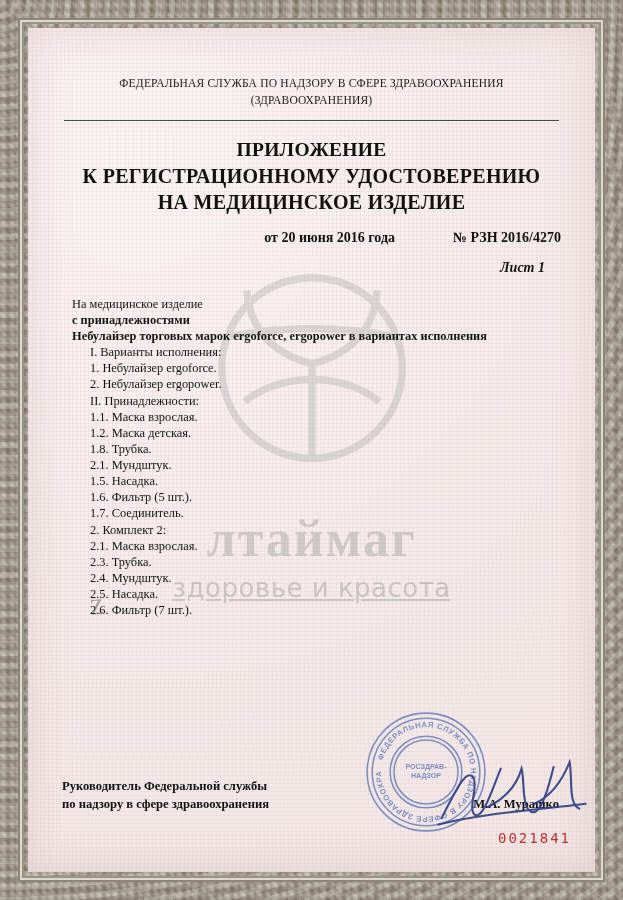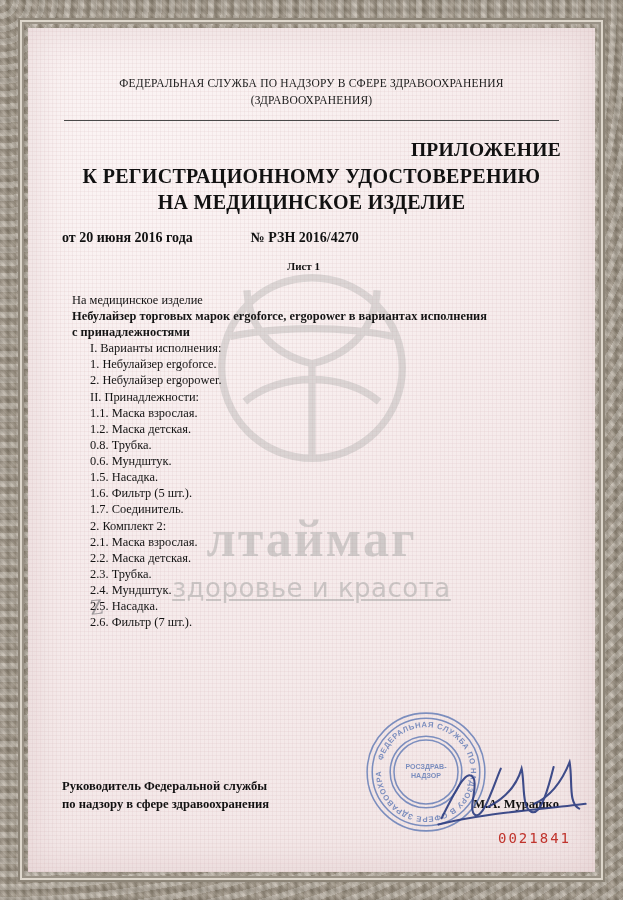--- a/index.html
+++ b/index.html
@@ -133,37 +133,38 @@
   }
   .title {
     margin-top: 16px;
     text-align: center;
     font-weight: bold;
     font-size: 20px;
     line-height: 1.32;
     color: #111;
     letter-spacing: .3px;
   }
-  .title .l1 { font-size: 19.5px; text-align: right; }
+  .title .l1 { font-size: 19.5px; }
   .dateline {
     margin-top: 14px;
     display: flex;
-    justify-content: flex-start;
+    justify-content: flex-end;
     gap: 58px;
     font-weight: bold;
     font-size: 14px;
     color: #111;
   }
   .sheet {
     margin-top: 14px;
-    text-align: center;
+    text-align: right;
     padding-right: 16px;
     font-weight: bold;
-    font-size: 11px;
+    font-size: 14px;
     color: #111;
+    font-style: italic;
   }
 
   
   .body {
     position: relative;
     margin-top: 20px;
     padding-left: 10px;
     font-size: 12.4px;
     line-height: 1.30;
     color: #141414;
@@ -267,37 +268,36 @@
 
       <div class="dateline">
         <span>от  20 июня 2016 года</span>
         <span>№  РЗН 2016/4270</span>
       </div>
 
       <div class="sheet">Лист 1</div>
 
       <div class="body">
         <div class="lead">На медицинское изделие</div>
+        <div class="bold">с принадлежностями</div>
         <div class="bold">Небулайзер торговых марок ergoforce, ergopower в вариантах исполнения</div>
-        <div class="bold">с принадлежностями</div>
         <div>
           <div class="row">I. Варианты исполнения:</div>
           <div class="row">1. Небулайзер ergoforce.</div>
           <div class="row">2. Небулайзер ergopower.</div>
           <div class="row">II. Принадлежности:</div>
           <div class="row">1.1. Маска взрослая.</div>
           <div class="row">1.2. Маска детская.</div>
-          <div class="row">0.8. Трубка.</div>
-          <div class="row">0.6. Мундштук.</div>
+          <div class="row">1.8. Трубка.</div>
+          <div class="row">2.1. Мундштук.</div>
           <div class="row">1.5. Насадка.</div>
           <div class="row">1.6. Фильтр (5 шт.).</div>
           <div class="row">1.7. Соединитель.</div>
           <div class="row">2. Комплект 2:</div>
           <div class="row">2.1. Маска взрослая.</div>
-          <div class="row">2.2. Маска детская.</div>
           <div class="row">2.3. Трубка.</div>
           <div class="row">2.4. Мундштук.</div>
           <div class="row">2.5. Насадка.</div>
           <div class="row">2.6. Фильтр (7 шт.).</div>
         </div>
       </div>
 
       <div class="mark-z">Z</div>
 
       <div class="signblock">

